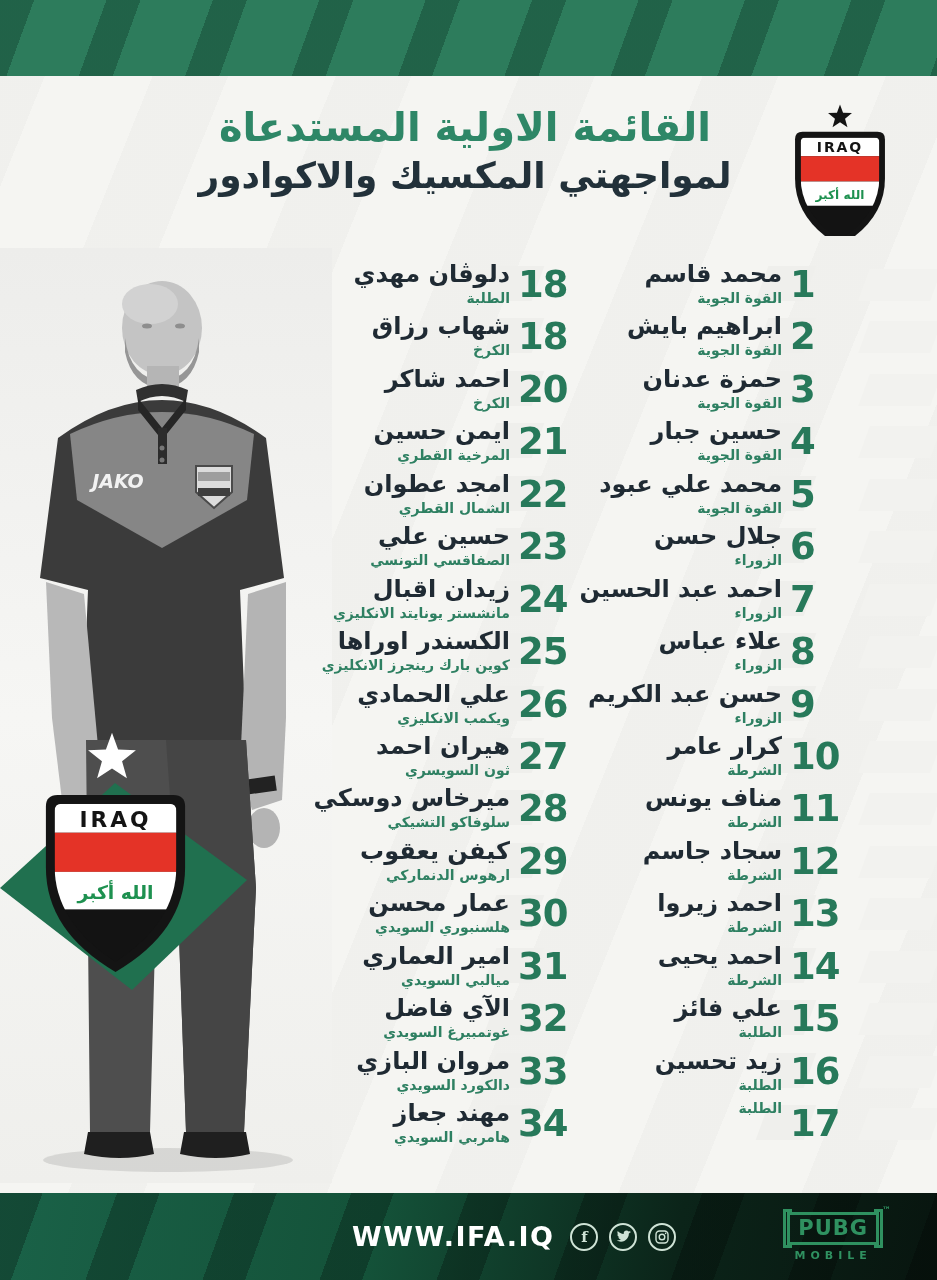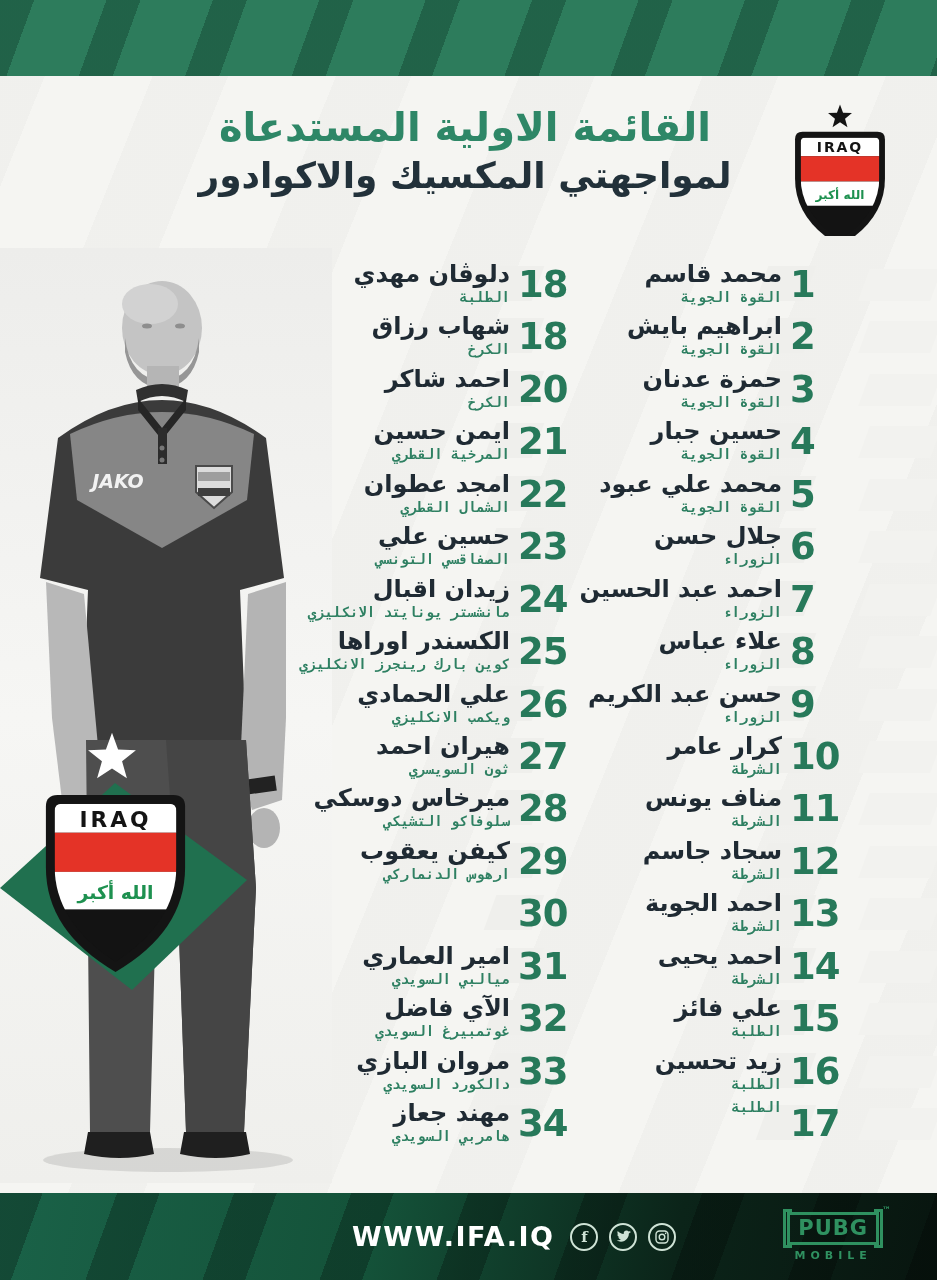--- a/index.html
+++ b/index.html
@@ -48,21 +48,21 @@
   .col-right .row::after{ 
     content:''; position:absolute; right:-96px; top:10px; width:72px; height:32px;
     background:#f2f2ef; transform:skewX(-20deg); z-index:0;
   }
   .p-num{
     position:absolute; right:0; top:4px; width:50px; text-align:left;
     font-size:37px; font-weight:800; color:#27795a; z-index:1; letter-spacing:-1px;
   }
   .p-txt{ position:absolute; right:58px; left:0; top:1px; text-align:right; direction:rtl; z-index:1; }
   .p-name{ font-size:24px; font-weight:bold; color:#1f2a33; line-height:29px; white-space:nowrap; }
-  .p-club{ font-size:14px; font-weight:bold; color:#2e8062; line-height:16px; margin-top:1px; white-space:nowrap;font-family:Liberation Mono, monospace; }
+  .p-club{ font-size:14px; font-weight:bold; color:#2e8062; line-height:16px; margin-top:1px; white-space:nowrap; }
 
   
   .footer{
     position:absolute; left:0; top:1193px; width:937px; height:87px;
     background:
       repeating-linear-gradient(110deg, rgba(0,0,0,0.25) 0 40px, rgba(0,0,0,0) 40px 110px),
       linear-gradient(100deg, #1a6248 0%, #145239 40%, #0b2419 72%, #08150f 100%);
   }
   .footer-inner{ display:flex; align-items:center; height:100%; }
   .site{ margin-left:352px; font-size:27px; font-weight:bold; color:#ffffff; letter-spacing:1.5px; }
@@ -270,21 +270,21 @@
     <div class="p-num">12</div>
     <div class="p-txt">
       <div class="p-name">سجاد جاسم</div>
       <div class="p-club">الشرطة</div>
     </div>
   </div>
 
   <div class="row">
     <div class="p-num">13</div>
     <div class="p-txt">
-      <div class="p-name">احمد الجوية</div>
+      <div class="p-name">احمد زيروا</div>
       <div class="p-club">الشرطة</div>
     </div>
   </div>
 
   <div class="row">
     <div class="p-num">14</div>
     <div class="p-txt">
       <div class="p-name">احمد يحيى</div>
       <div class="p-club">الشرطة</div>
     </div>
@@ -405,20 +405,24 @@
   <div class="row">
     <div class="p-num">29</div>
     <div class="p-txt">
       <div class="p-name">كيفن يعقوب</div>
       <div class="p-club">ارهوس الدنماركي</div>
     </div>
   </div>
 
   <div class="row">
     <div class="p-num">30</div>
+    <div class="p-txt">
+      <div class="p-name">عمار محسن</div>
+      <div class="p-club">هلسنبوري السويدي</div>
+    </div>
   </div>
 
   <div class="row">
     <div class="p-num">31</div>
     <div class="p-txt">
       <div class="p-name">امير العماري</div>
       <div class="p-club">ميالبي السويدي</div>
     </div>
   </div>
 

